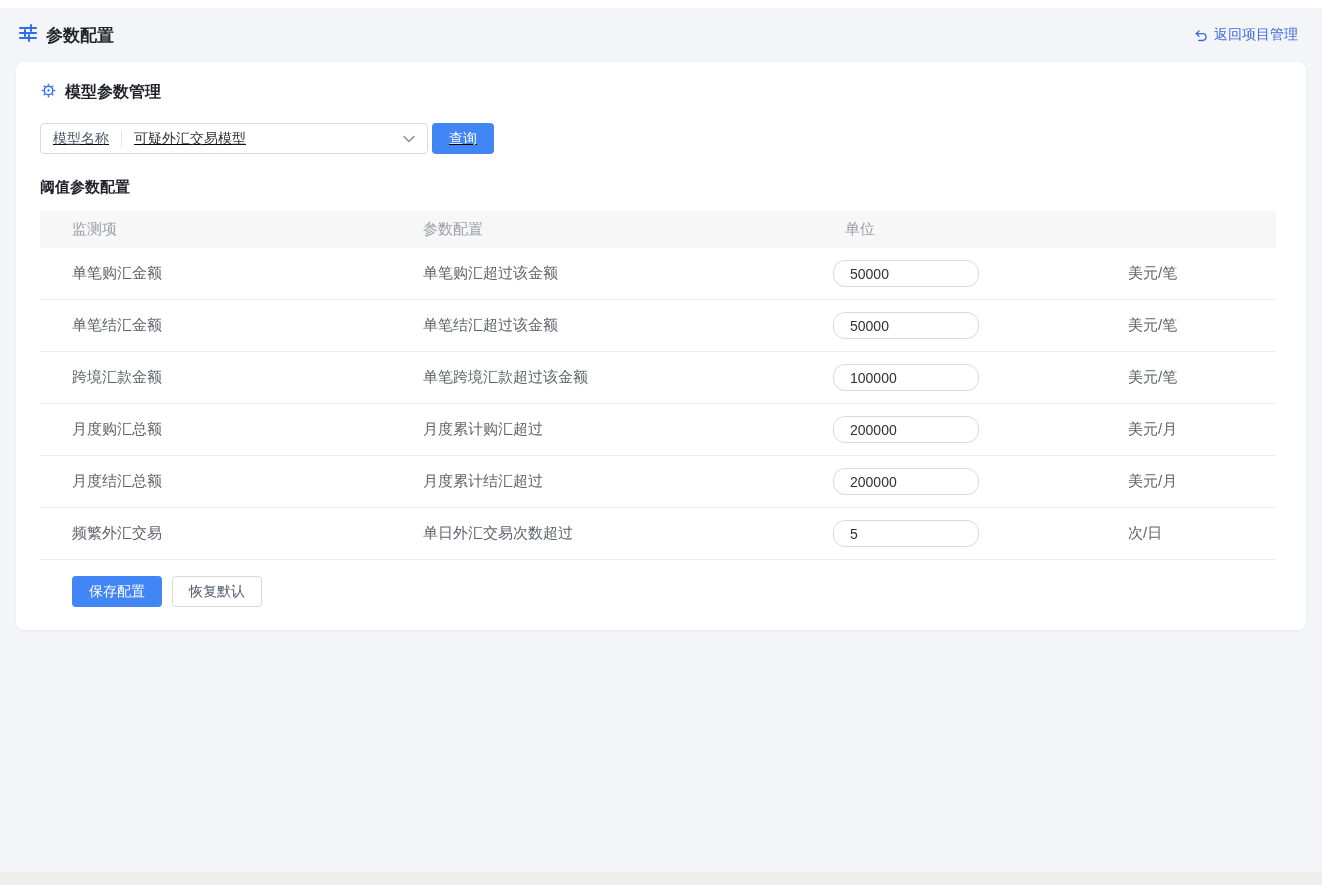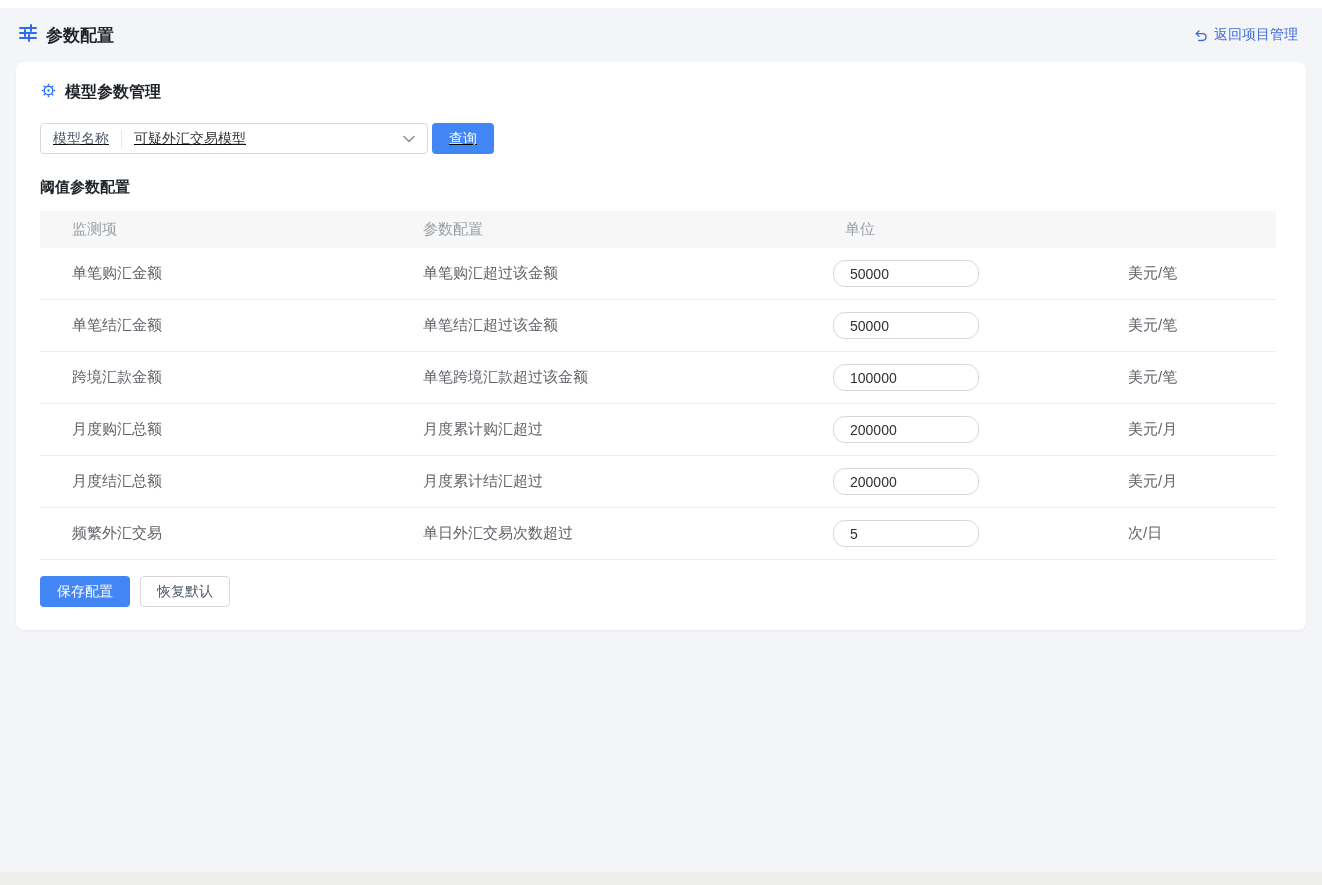--- a/index.html
+++ b/index.html
@@ -72,21 +72,21 @@
   .t-head{height:37px;background:var(--head-bg);}
   .t-head .t-cell{color:var(--head-text);font-weight:normal;}
   .t-body-row{height:52px;border-bottom:1px solid var(--row-border);}
   .t-cell{padding-left:32px;font-size:15px;color:var(--cell-text);}
   .threshold-input{
     width:146px;height:27px;border:1px solid var(--border);border-radius:12px;
     padding:0 16px;font-size:14px;color:#303133;margin-left:-12px;
     font-family:"Liberation Sans","DejaVu Sans",sans-serif;outline:none;
   }
 
-  .actions-row{display:flex;align-items:center;gap:10px;margin-top:16px;}
+  .actions-row{display:flex;align-items:center;gap:10px;margin-top:16px;margin-left:32px;}
 </style>
 </head>
 <body>
 
 <div class="top-strip"></div>
 
 <div class="page-header">
   <div class="header-left">
     <span>
       <svg width="20" height="20" viewBox="0 0 20 20">

